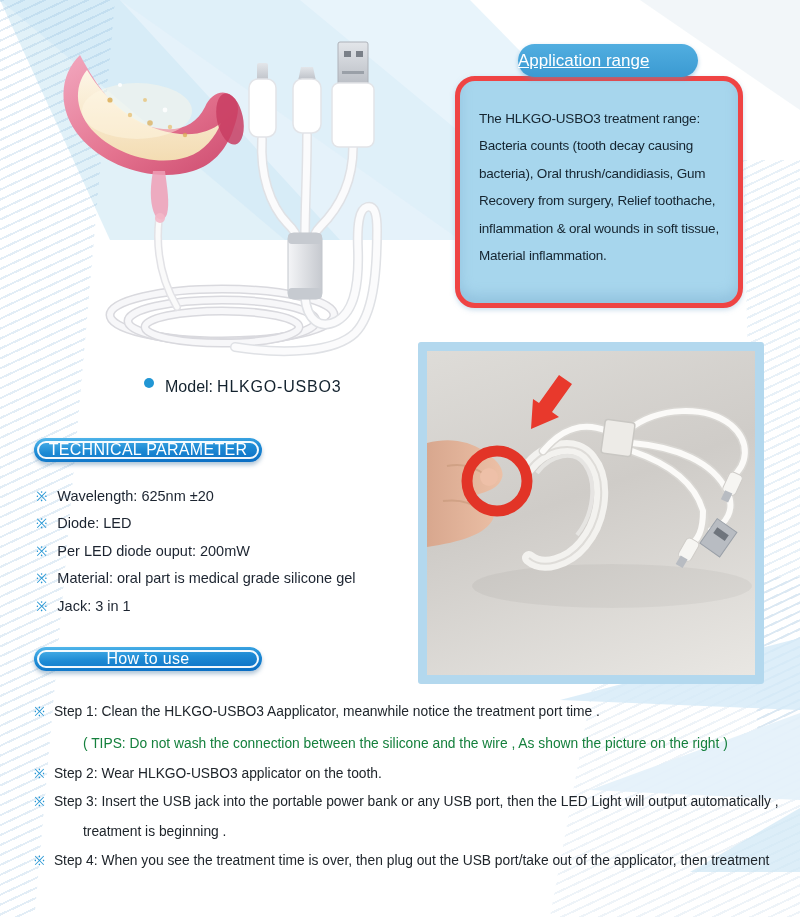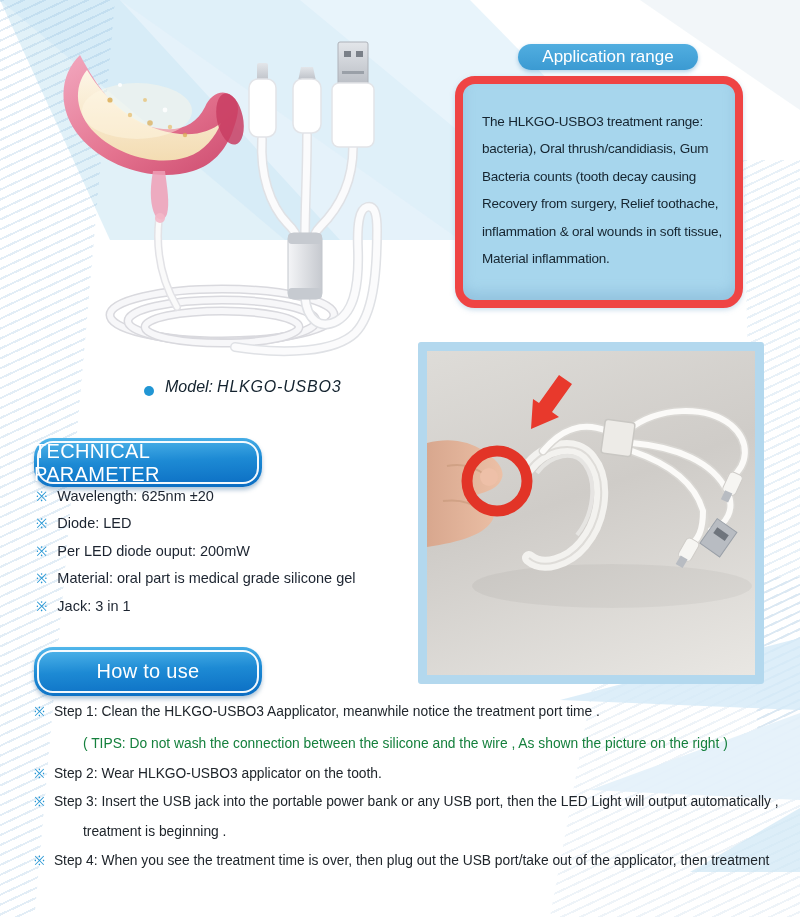--- a/index.html
+++ b/index.html
@@ -13,45 +13,45 @@
   .stripes-right{right:0;top:160px;width:95px;height:570px;
     background:repeating-linear-gradient(155deg,rgba(140,185,220,.20) 0 2px,rgba(255,255,255,0) 2px 8px);
     clip-path:polygon(40% 0,100% 0,100% 100%,55% 100%);}
   .stripes-br{right:0;bottom:0;width:250px;height:340px;
     background:repeating-linear-gradient(155deg,rgba(150,185,215,.16) 0 2px,rgba(255,255,255,0) 2px 8px);
     clip-path:polygon(25% 0,100% 0,100% 100%,0 100%);}
   .topshapes,.rays{left:0;top:0;}
   
   .product{position:absolute;left:25px;top:15px;z-index:2;}
   
-  .model-row{position:absolute;left:144px;top:378px;display:flex;align-items:flex-end;z-index:2;
-    font-size:16px;color:#13222e;font-style:italic;}
+  .model-row{position:absolute;left:144px;top:378px;display:flex;align-items:flex-start;z-index:2;
+    font-size:16px;color:#13222e;}
   .model-row .dot{width:10px;height:10px;border-radius:50%;background:#2196d4;margin-right:11px;}
   .model-row .lbl{margin-right:4px;}
   .model-row .val{letter-spacing:0.8px;}
   
-  .app-pill{position:absolute;left:518px;top:44px;width:180px;height:26px;z-index:3;
+  .app-pill{position:absolute;left:518px;top:44px;width:180px;height:33px;z-index:3;
     background:linear-gradient(180deg,#51aee0 0%,#3b9ad2 100%);border-radius:20px;
-    display:flex;align-items:center;justify-content:center;color:#ffffff;font-size:17px;
-    box-shadow:0 2px 4px rgba(80,150,200,.45);}
+    display:flex;align-items:center;color:#ffffff;font-size:17px;
+    box-shadow:0 2px 4px rgba(80,150,200,.45);text-decoration:underline;}
   .app-panel{position:absolute;left:455px;top:76px;width:288px;height:232px;z-index:2;
-    background:#a7d6ed;border:8px solid #ef4444;border-radius:20px;box-sizing:border-box;
+    background:#a7d6ed;border:5px solid #ef4444;border-radius:20px;box-sizing:border-box;
     box-shadow:inset 0 -8px 12px rgba(120,170,205,.40),0 2px 5px rgba(150,190,220,.5);
     padding:24px 10px 0 19px;}
   .app-panel p{margin:0;font-size:13.5px;letter-spacing:-0.2px;line-height:27.4px;
     color:#15242f;white-space:nowrap;}
   
   .photo{position:absolute;left:418px;top:342px;width:346px;height:342px;z-index:2;
     border:9px solid #b3d8ee;border-radius:3px;box-sizing:border-box;overflow:hidden;
     background:linear-gradient(160deg,#dedcd8 0%,#cfccc8 45%,#e9e7e3 100%);}
   
-  .section-pill{position:absolute;width:228px;height:49px;border-radius:19px;z-index:2;
+  .section-pill{position:absolute;width:228px;height:24px;border-radius:19px;z-index:2;
     background:linear-gradient(178deg,#54b9ec 0%,#1d8ad4 48%,#0a6cc2 100%);
     box-shadow:0 3px 4px rgba(30,90,140,.35);
-    display:flex;align-items:center;justify-content:center;color:#ffffff;font-size:20px;
+    display:flex;align-items:center;justify-content:center;color:#ffffff;font-size:16px;
     letter-spacing:0.3px;}
   .section-pill::before{content:"";position:absolute;inset:3px;border:2px solid rgba(255,255,255,.95);
     border-radius:16px;pointer-events:none;}
   .pill-tech{left:34px;top:438px;}
   .pill-how{left:34px;top:647px;}
   
   .tech-list{position:absolute;left:36px;top:487px;margin:0;padding:0;list-style:none;z-index:2;}
   .tech-list li{display:flex;align-items:baseline;height:27.4px;font-size:14.5px;color:#1c2430;
     white-space:nowrap;}
   .tech-list .mk{color:#2596d4;font-size:13.5px;margin-right:10px;}
@@ -176,22 +176,22 @@
   </svg>
 
   <div class="model-row">
     <span class="dot"></span>
     <span class="lbl">Model:</span>
     <span class="val">HLKGO-USBO3</span>
   </div>
 
   <div class="app-panel">
     <p>The HLKGO-USBO3 treatment range:</p>
+    <p>Bacteria counts (tooth decay causing</p>
     <p>bacteria), Oral thrush/candidiasis, Gum</p>
-    <p>Bacteria counts (tooth decay causing</p>
     <p>Recovery from surgery, Relief toothache,</p>
     <p>inflammation &amp; oral wounds in soft tissue,</p>
     <p>Material inflammation.</p>
   </div>
   <div class="app-pill">
     <span>Application range</span>
   </div>
 
   <div class="photo">
     <svg width="328" height="324" viewBox="0 0 328 324">

